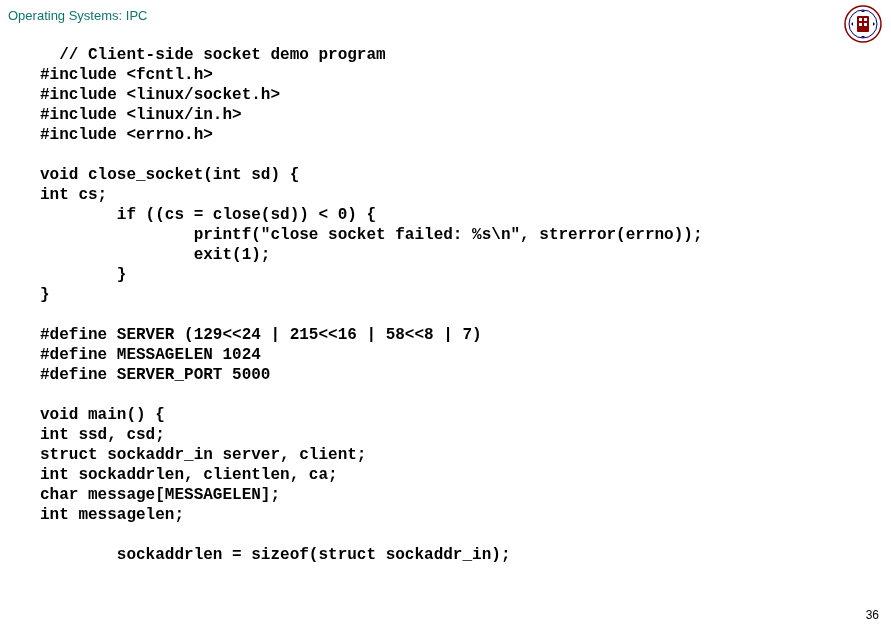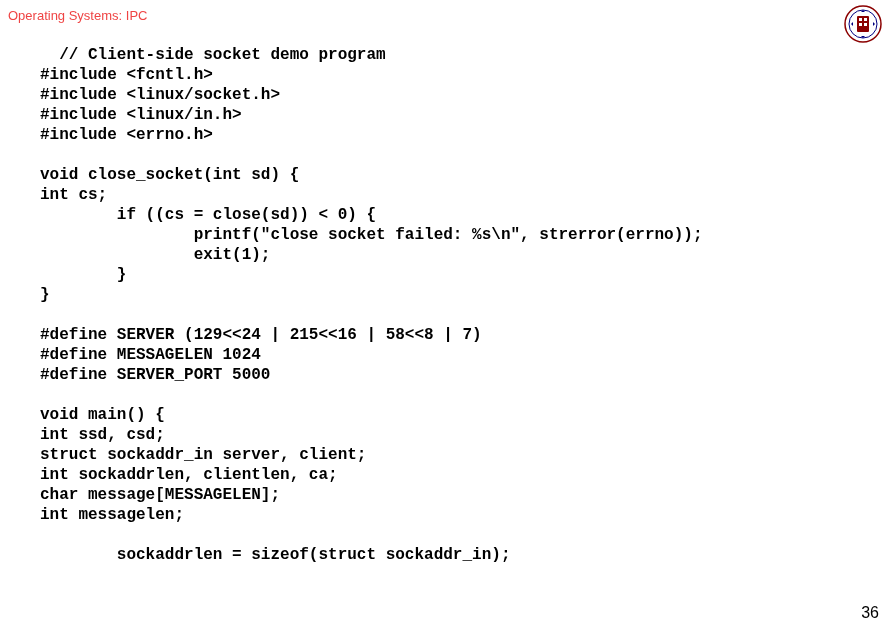--- a/index.html
+++ b/index.html
@@ -12,21 +12,21 @@
       height: 630px;
       background: #ffffff;
       position: relative;
       font-family: Arial, sans-serif;
     }
     .header-title {
       position: absolute;
       top: 8px;
       left: 8px;
       font-size: 13px;
-      color: #ef4444;
+      color: #0f766e;
       text-align: right;
     }
     .logo {
       position: absolute;
       top: 4px;
       right: 8px;
       width: 40px;
       height: 40px;
     }
     .code-block {
@@ -37,21 +37,21 @@
       font-size: 16px;
       line-height: 1.25;
       white-space: pre;
       color: #000;
       font-weight: bold;
     }
     .page-number {
       position: absolute;
       bottom: 8px;
       right: 12px;
-      font-size: 16px;
+      font-size: 12px;
       color: #000;
       margin-left: 16px;
     }
   </style>
 </head>
 <body>
 
 <div class="header-title">Operating Systems: IPC</div>
 
 <div class="logo">

